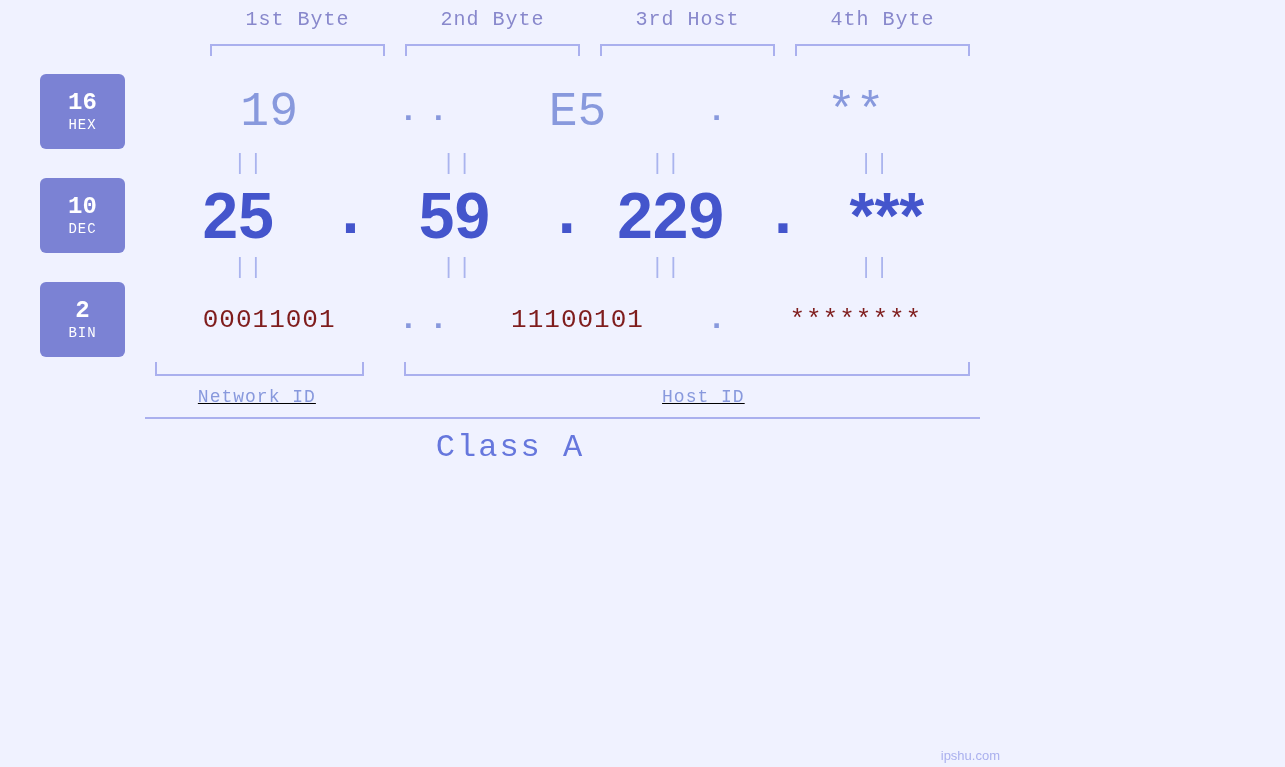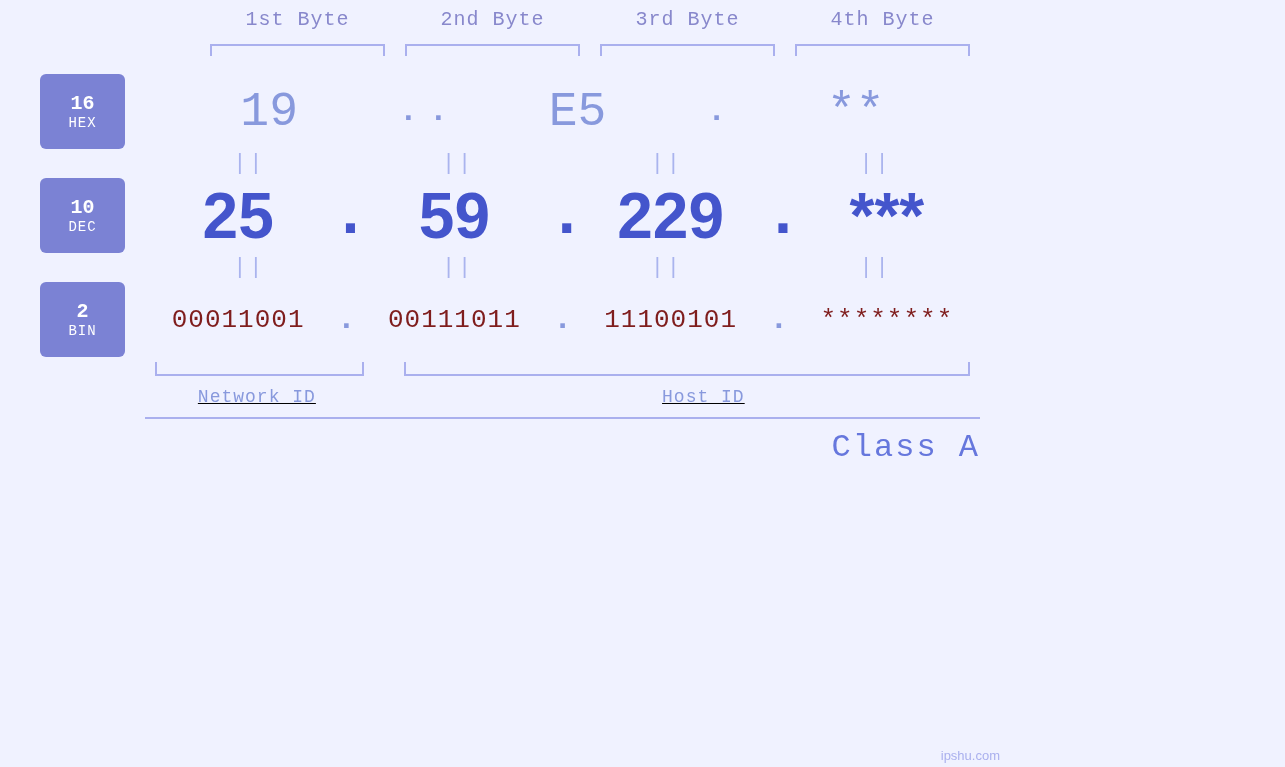--- a/index.html
+++ b/index.html
@@ -86,21 +86,21 @@
       display: flex;
       flex-direction: column;
       align-items: center;
       justify-content: center;
       color: white;
       flex-shrink: 0;
       margin-right: 20px;
     }
 
     .base-badge .base-num {
-      font-size: 20px;
+      font-size: 24px;
       font-weight: bold;
       line-height: 1.1;
     }
 
     .base-badge .base-label {
       font-size: 14px;
       font-weight: normal;
       letter-spacing: 1px;
     }
 
@@ -171,21 +171,21 @@
 
     
     .bottom-section {
       width: 100%;
       margin-top: 5px;
     }
 
     
     .class-row {
       width: 100%;
-      text-align: right;
+      text-align: center;
       color: #6677dd;
       font-family: 'Courier New', Courier, monospace;
       font-size: 32px;
       letter-spacing: 2px;
       margin-top: 5px;
     }
 
     
     .footer {
       position: absolute;
@@ -208,21 +208,21 @@
     }
   </style>
 </head>
 <body>
 
 <div class="main-container">
 
   <div class="byte-headers">
     <div class="byte-header">1st Byte</div>
     <div class="byte-header">2nd Byte</div>
-    <div class="byte-header">3rd Byte</div>
+    <div class="byte-header">3rd Host</div>
     <div class="byte-header">4th Byte</div>
   </div>
 
   <div class="top-brackets">
     <div class="bracket-cell">
       <div class="bracket-top"></div>
     </div>
     <div class="bracket-cell">
       <div class="bracket-top"></div>
     </div>
@@ -296,23 +296,20 @@
   <div class="base-row">
     <div class="base-badge">
       <span class="base-num">2</span>
       <span class="base-label">BIN</span>
     </div>
     <div class="values-row">
       <div class="byte-value-cell">
         <span class="byte-value bin">00011001</span>
       </div>
       <div class="dot-cell dot bin">.</div>
-      <div class="byte-value-cell">
-        <span class="byte-value bin">00111011</span>
-      </div>
       <div class="dot-cell dot bin">.</div>
       <div class="byte-value-cell">
         <span class="byte-value bin">11100101</span>
       </div>
       <div class="dot-cell dot bin">.</div>
       <div class="byte-value-cell">
         <span class="byte-value bin">********</span>
       </div>
     </div>
   </div>

